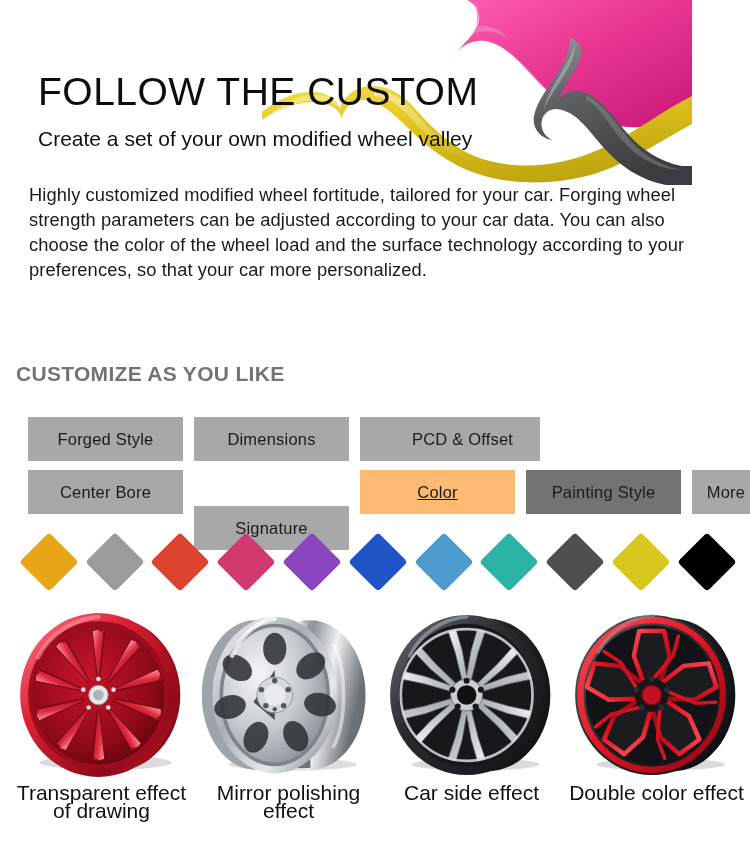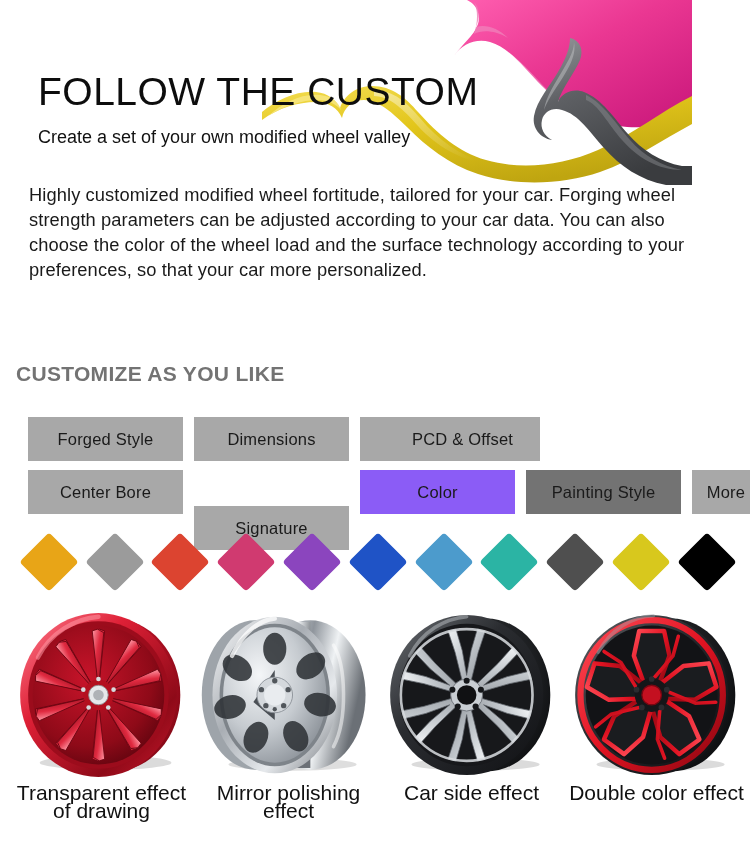--- a/index.html
+++ b/index.html
@@ -15,21 +15,21 @@
   .splash svg{display:block;}
 
   
   .hero-title{
     position:absolute;left:38px;top:72px;
     font-size:39px;letter-spacing:.5px;font-weight:400;color:#0d0d0d;
     white-space:nowrap;line-height:1;
   }
   .hero-sub{
     position:absolute;left:38px;top:128px;
-    font-size:18px;font-weight:400;color:#111;white-space:nowrap;line-height:1;
+    font-size:21px;font-weight:400;color:#111;white-space:nowrap;line-height:1;
   }
   .hero-body{
     position:absolute;left:29px;top:182px;width:700px;
     font-size:18.3px;line-height:25px;color:#1a1a1a;font-weight:400;
     letter-spacing:.1px;
   }
 
   .section-title{
     position:absolute;left:16px;top:362px;
     font-size:21px;font-weight:700;letter-spacing:.3px;color:#737373;
@@ -135,21 +135,21 @@
 
   <div class="chips">
     <div class="chip-row">
       <div class="chip" style="background: rgb(168, 168, 168);">Forged Style</div>
       <div class="chip" style="background: rgb(168, 168, 168);">Dimensions</div>
       <div class="chip" style="background: rgb(168, 168, 168); padding-left: 25px;">PCD &amp; Offset</div>
     </div>
     <div class="chip-row">
       <div class="chip" style="background: rgb(168, 168, 168);">Center Bore</div>
       <div class="chip" style="background: rgb(168, 168, 168); margin-top: 36px;">Signature</div>
-      <div class="chip" style="background: #8b5cf6;">Color</div>
+      <div class="chip" style="background: #fdba74; text-decoration: underline;">Color</div>
       <div class="chip" style="background: #737373;">Painting Style</div>
       <div class="chip w-more" style="background: rgb(168, 168, 168);">More</div>
     </div>
   </div>
 
   <div class="swatches">
     <div class="sw-cell">
         <div class="diamond" style="background: rgb(232, 165, 23);"></div>
       </div>
     <div class="sw-cell">

